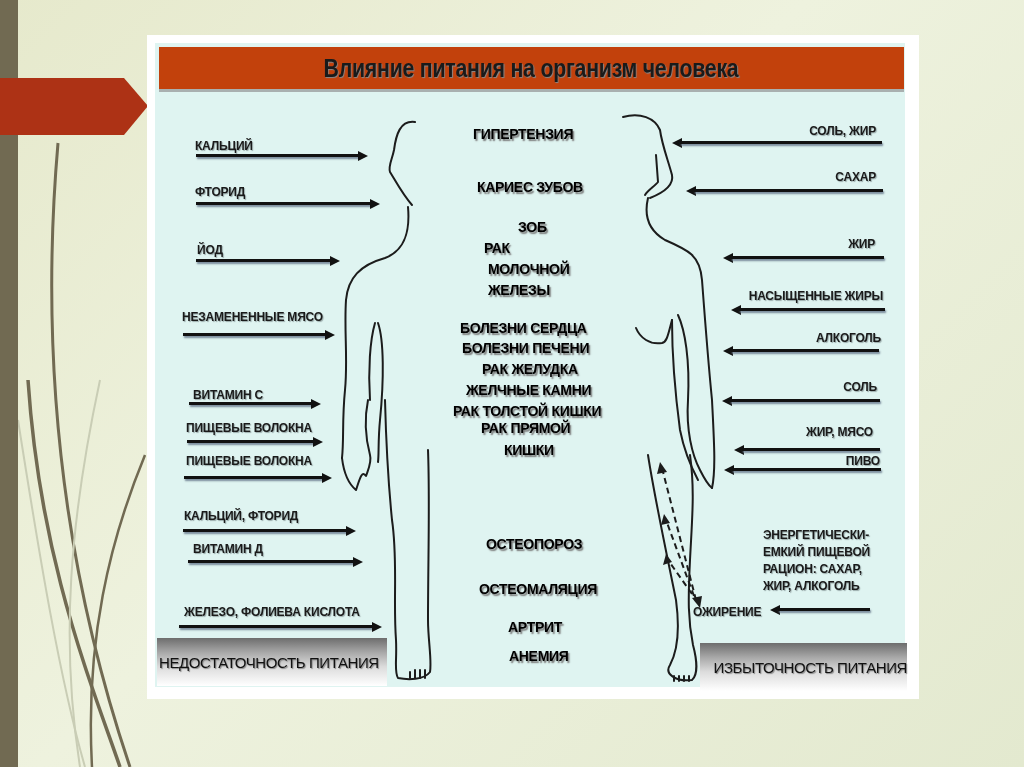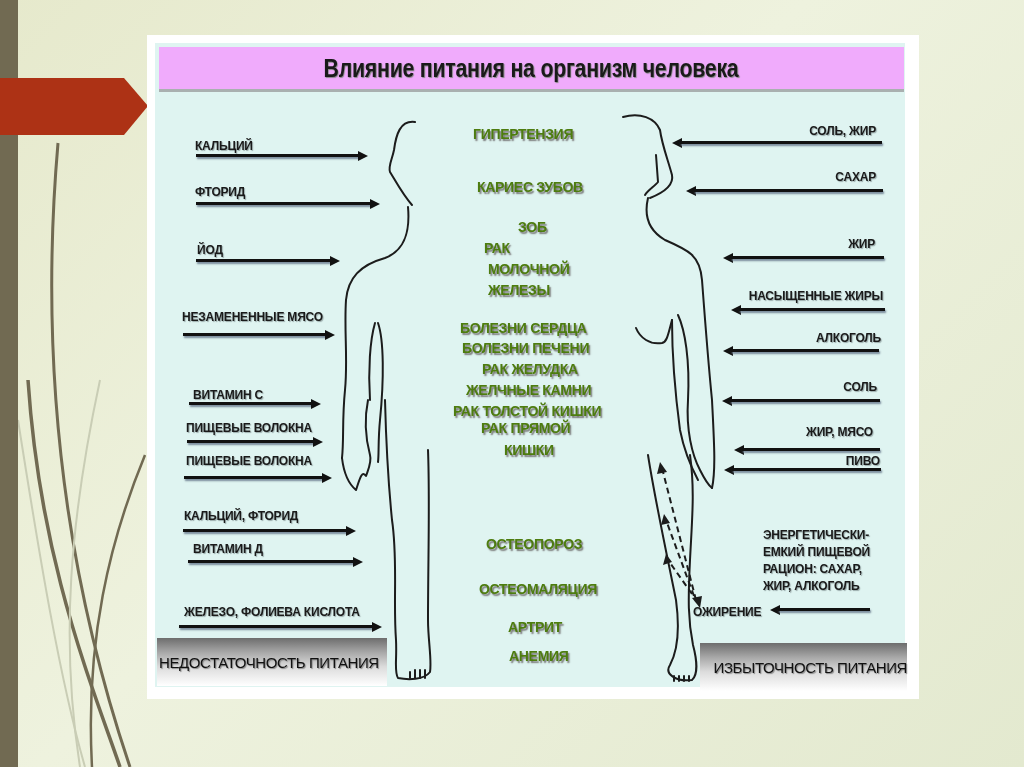--- a/index.html
+++ b/index.html
@@ -20,36 +20,36 @@
   .card {
     position: absolute; left: 147px; top: 35px; width: 772px; height: 664px;
     background: #ffffff;
   }
   .card-inner {
     position: absolute; left: 8px; top: 8px; width: 750px; height: 644px;
     background: #dff4f1;
   }
   .title-bar {
     position: absolute; left: 12px; top: 12px; width: 745px; height: 42px;
-    background: #f0abfc; border-bottom: 3px solid #a9b0b0;
+    background: #c2410c; border-bottom: 3px solid #a9b0b0;
     display: flex; align-items: center; justify-content: center;
   }
   .title-text {
     font-size: 26px; font-weight: bold; color: #1a1a1a;
     transform: scaleX(0.82); letter-spacing: -0.3px;
     text-shadow: 1px 1px 1px #888;
   }
   .label {
     position: absolute; font-size: 12px; font-weight: bold; color: #1a1a1a;
     white-space: nowrap; text-shadow: 1px 1px 1px #9aa;
     letter-spacing: -0.2px;
   }
   .label.right { text-align: right; }
   .disease {
-    position: absolute; font-size: 14px; font-weight: bold; color: #4d7c0f;
+    position: absolute; font-size: 14px; font-weight: bold; color: #000000;
     white-space: nowrap; text-shadow: 1.5px 1.5px 1.5px #777;
     letter-spacing: -0.3px;
   }
   .arrow { position: absolute; height: 10px; }
   .arrow .shaft {
     position: absolute; top: 3px; height: 3px; background: #111;
     box-shadow: 1px 2px 2px #789;
   }
   .arrow.r .shaft { left: 0; right: 8px; }
   .arrow.l .shaft { left: 8px; right: 0; }

